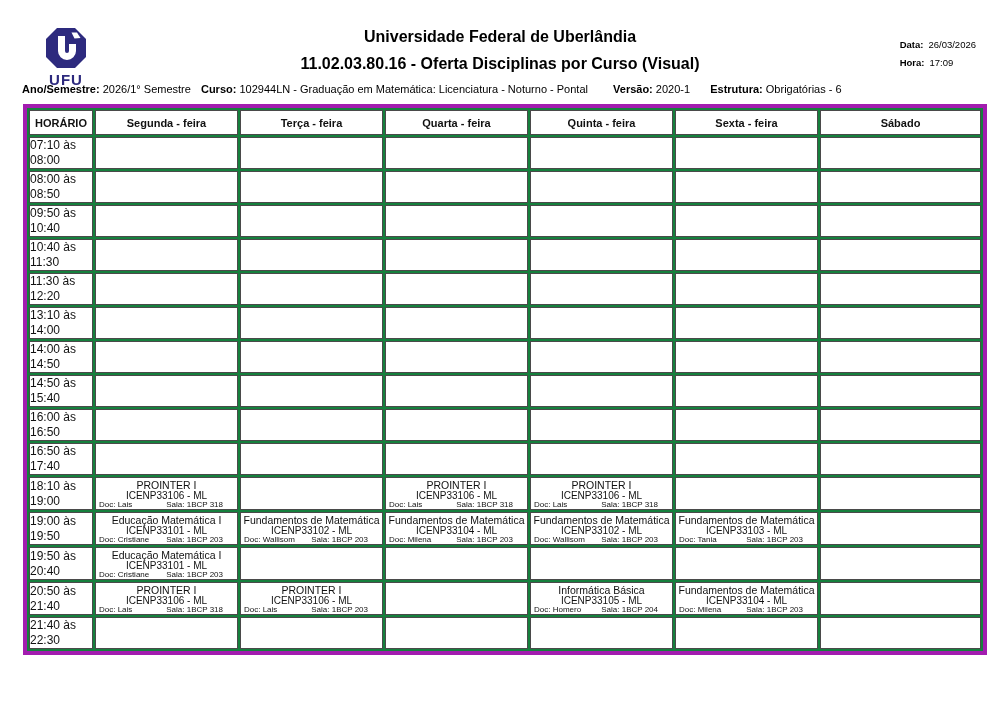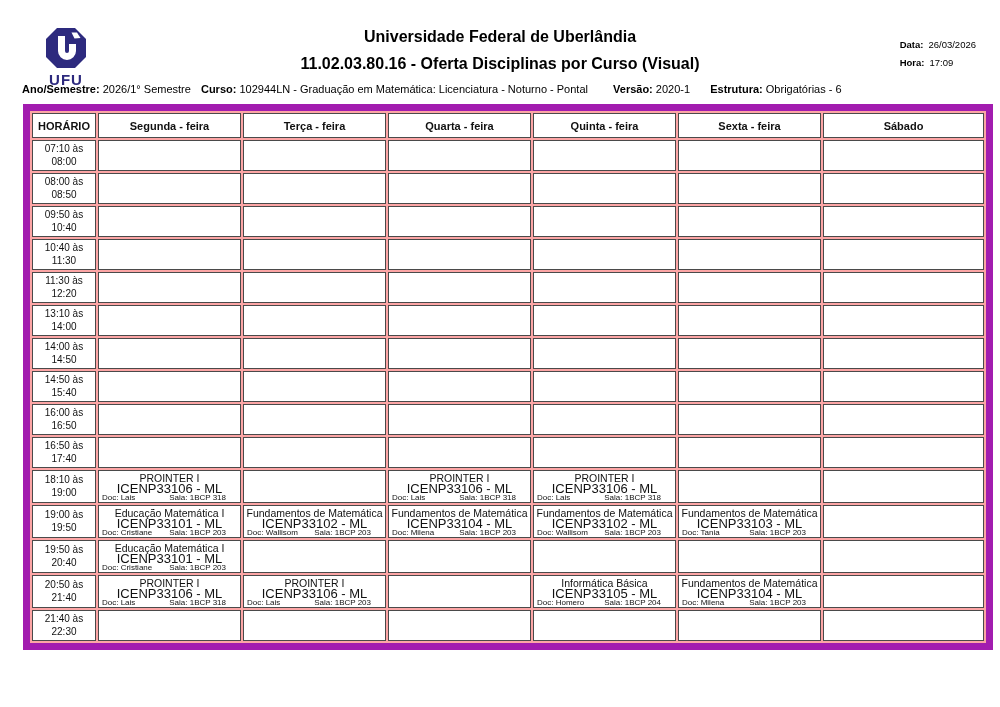--- a/index.html
+++ b/index.html
@@ -23,30 +23,30 @@
     white-space:nowrap;
   }
   .info-label{font-weight:bold;}
   .info-gap-s{display:inline-block;width:7px;}
   .info-gap-m{display:inline-block;width:22px;}
   .info-gap-l{display:inline-block;width:17px;}
   
   .sched{
     position:absolute;left:23px;top:104px;
     border-collapse:separate;border-spacing:2px;
-    border:7px solid #a21caf;background:#fca5a5;
+    border:4px solid #a21caf;background:#15803d;
     table-layout:fixed;width:960px;
   }
   .sched th,.sched td{border:1px solid #4a4a4a;background:#fff;overflow:hidden;}
   .sched th{height:23px;font-size:11px;font-weight:bold;text-align:center;vertical-align:middle;padding:0;}
-  .time-cell{height:29px;font-size:10px;text-align:center;vertical-align:middle;line-height:1.25;padding:0;}
+  .time-cell{height:29px;font-size:12px;vertical-align:middle;line-height:1.25;padding:0;}
   .day-cell{height:29px;vertical-align:top;padding:0;}
   .course{padding-top:1px;}
   .c-title{font-size:10.5px;text-align:center;line-height:12px;white-space:nowrap;}
-  .c-code{font-size:13px;text-align:center;line-height:9px;white-space:nowrap;}
+  .c-code{font-size:10px;text-align:center;line-height:9px;white-space:nowrap;}
   .c-meta{display:flex;justify-content:space-between;font-size:8px;line-height:9px;padding:0 14px 0 3px;white-space:nowrap;}
 </style>
 </head>
 <body>
 
 <div class="page">
 
   <div class="logo-wrap">
     <svg class="logo-mark" width="44" height="44" viewBox="0 0 44 44">
       <polygon points="13,2 31,2 42,13 42,31 31,42 13,42 2,31 2,13" fill="#2d2a7e"></polygon>

